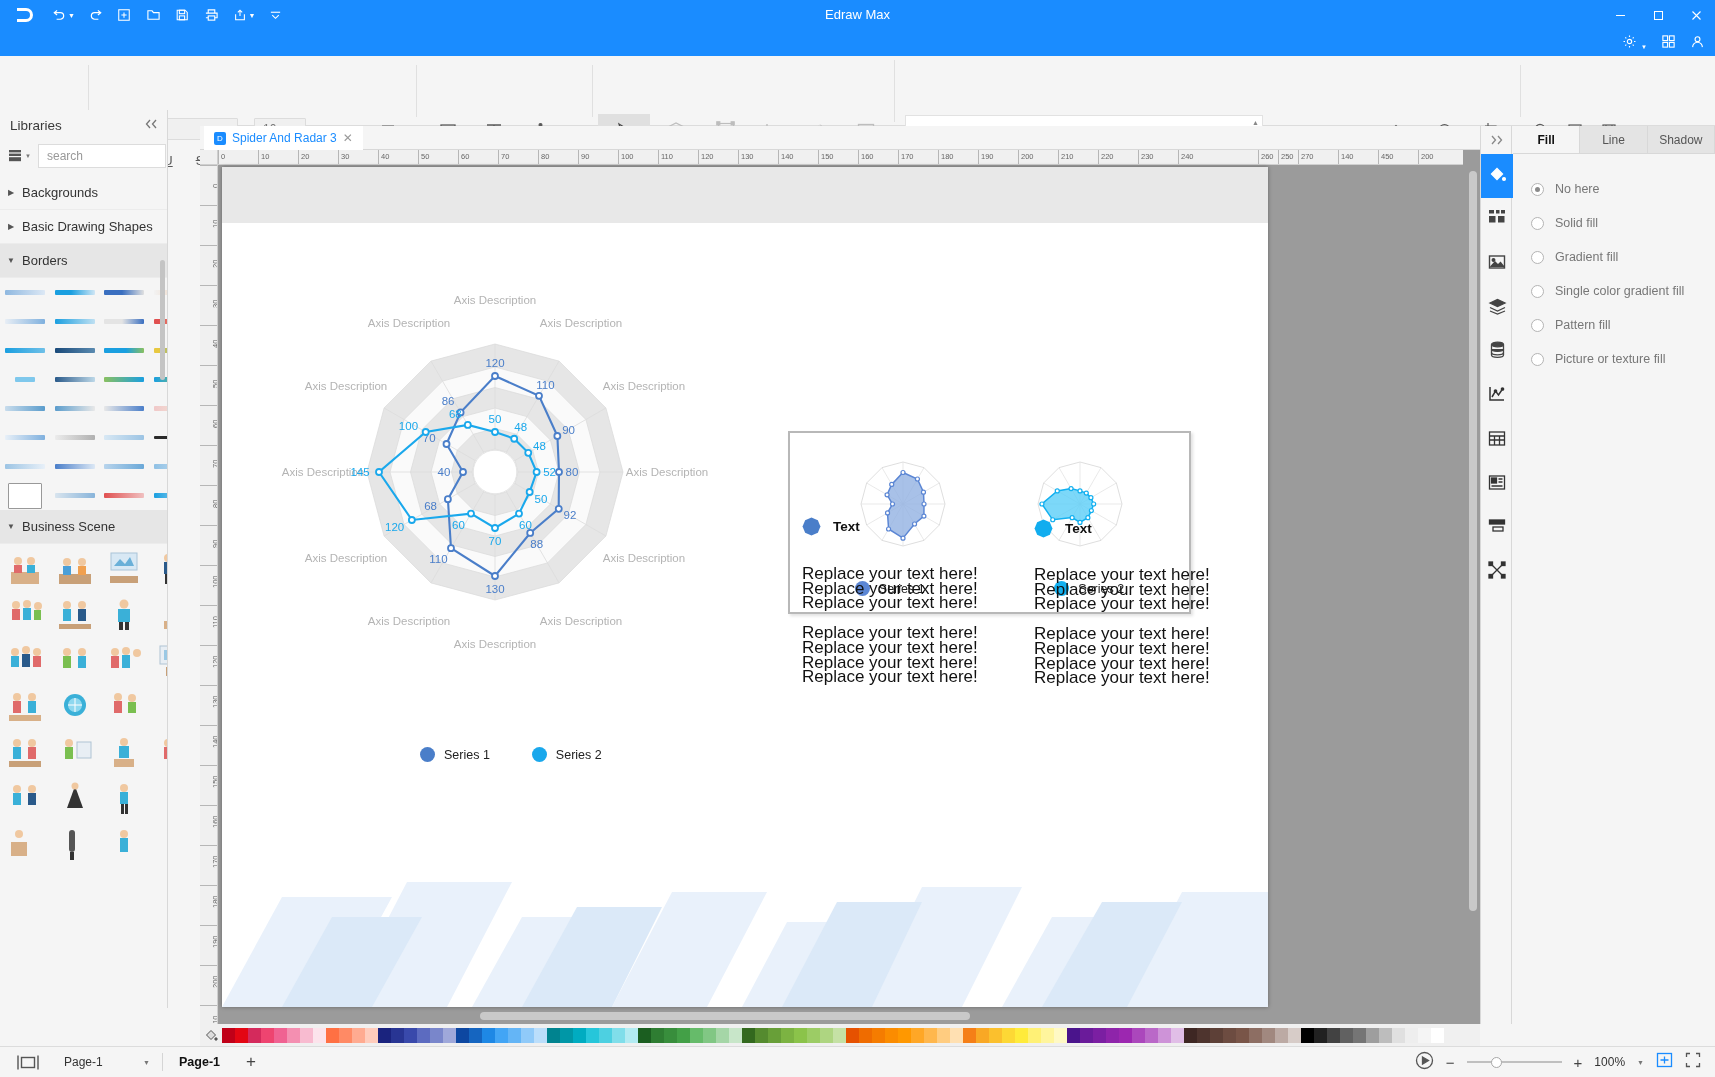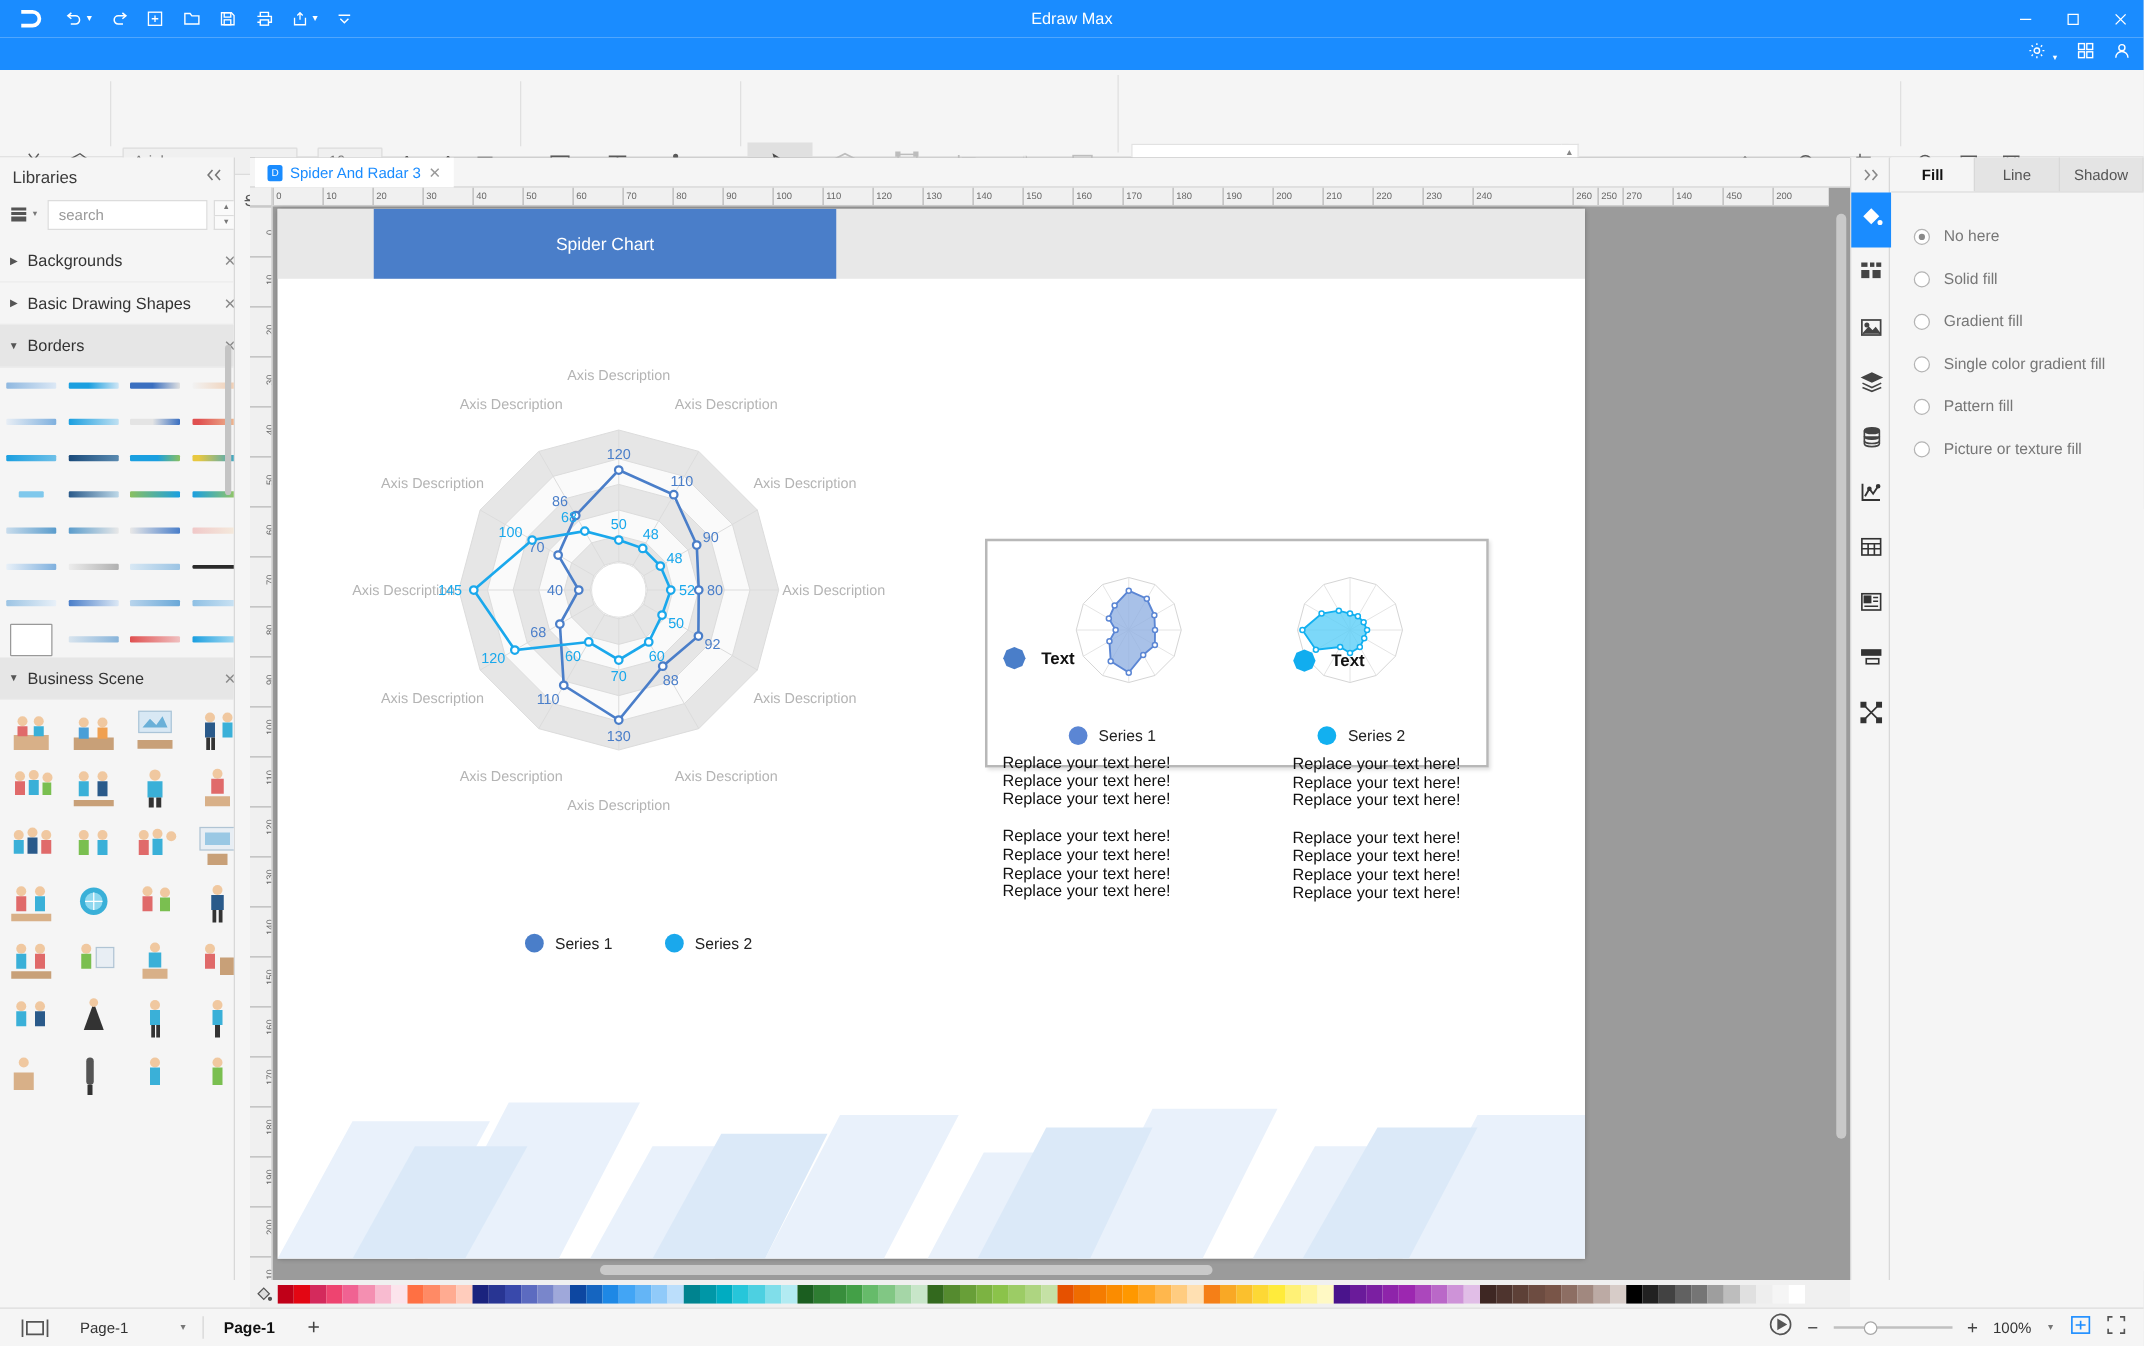--- a/index.html
+++ b/index.html
@@ -93,21 +93,21 @@
   }
   .gal-scroll {
     position: absolute; left: 1249px; top: 59px; width: 14px; height: 62px;
     background: #fff; border: 1px solid #e2e2e2; border-left: none;
     display: flex; flex-direction: column; align-items: center;
     justify-content: space-between; padding: 3px 0; color: #888; font-size: 7px;
   }
 
   
   .libpanel {
-    position: absolute; left: 0; top: 126px; width: 188px; height: 898px;
+    position: absolute; left: 0; top: 110px; width: 168px; height: 898px;
     background: #f5f5f5; border-right: 1px solid #d8d8d8; overflow: hidden;
   }
   .lib-title {
     position: absolute; left: 10px; top: 8px; font-size: 13.5px; color: #3a3a3a;
   }
   .lib-collapse { position: absolute; right: 8px; top: 8px; color: #777; font-size: 13px; }
   .lib-searchrow { position: absolute; left: 8px; top: 34px; width: 184px; height: 24px; }
   .lib-libico { position: absolute; left: 0; top: 3px; width: 26px; height: 18px;
                 display: flex; align-items: center; color: #555; }
   .searchbox {
@@ -208,21 +208,21 @@
   .preview-box {
     position: absolute; left: 566px; top: 264px; width: 403px; height: 183px;
     background: #fff; border: 2px solid #b8b8b8; box-shadow: 2px 2px 3px rgba(0,0,0,.12);
   }
   .mini-legend { position: absolute; bottom: 16px; width: 100%;
                  display: flex; justify-content: space-around; }
   .leg-item { display: flex; align-items: center; gap: 9px; font-size: 12.5px; color: #222; }
   .leg-dot { width: 15px; height: 15px; border-radius: 50%; }
 
   
-  .txtblk { position: absolute; font-size: 13px; color: #111; line-height: 14.7px; margin-top: 36px; }
+  .txtblk { position: absolute; font-size: 17px; color: #111; line-height: 14.7px; }
   .txthead { position: absolute; display: flex; align-items: center; gap: 12px; }
   .hept { width: 19px; height: 19px; }
   .txthead .h { font-size: 13.5px; font-weight: bold; color: #111; }
 
   .canvas-scroll-v { position: absolute; right: 3px; top: 45px; width: 8px; height: 740px;
                      background: #c9c9c9; border-radius: 4px; }
   .canvas-scroll-h { position: absolute; left: 280px; bottom: 4px; height: 8px; width: 490px;
                      background: #c9c9c9; border-radius: 4px; }
 
   
@@ -1202,21 +1202,20 @@
         <div class="rtickv" style="top: 800px;">
           <span>200</span>
         </div>
         <div class="rtickv" style="top: 840px;">
           <span>210</span>
         </div>
       </div>
 
     <div class="page">
       <div class="page-top-band"></div>
-      <div class="title-bar-blue">Spider Chart</div>
 
       <svg class="bg-deco" viewBox="0 0 1046 290">
         <g fill="#e9f1fb">
           <polygon points="0,290 60,180 170,180 110,290"></polygon>
           <polygon points="120,290 185,165 290,165 225,290"></polygon>
           <polygon points="250,290 300,200 400,200 350,290"></polygon>
           <polygon points="390,290 450,175 545,175 485,290"></polygon>
           <polygon points="520,290 565,205 655,205 610,290"></polygon>
           <polygon points="640,290 700,170 800,170 740,290"></polygon>
           <polygon points="780,290 830,200 930,200 880,290"></polygon>

